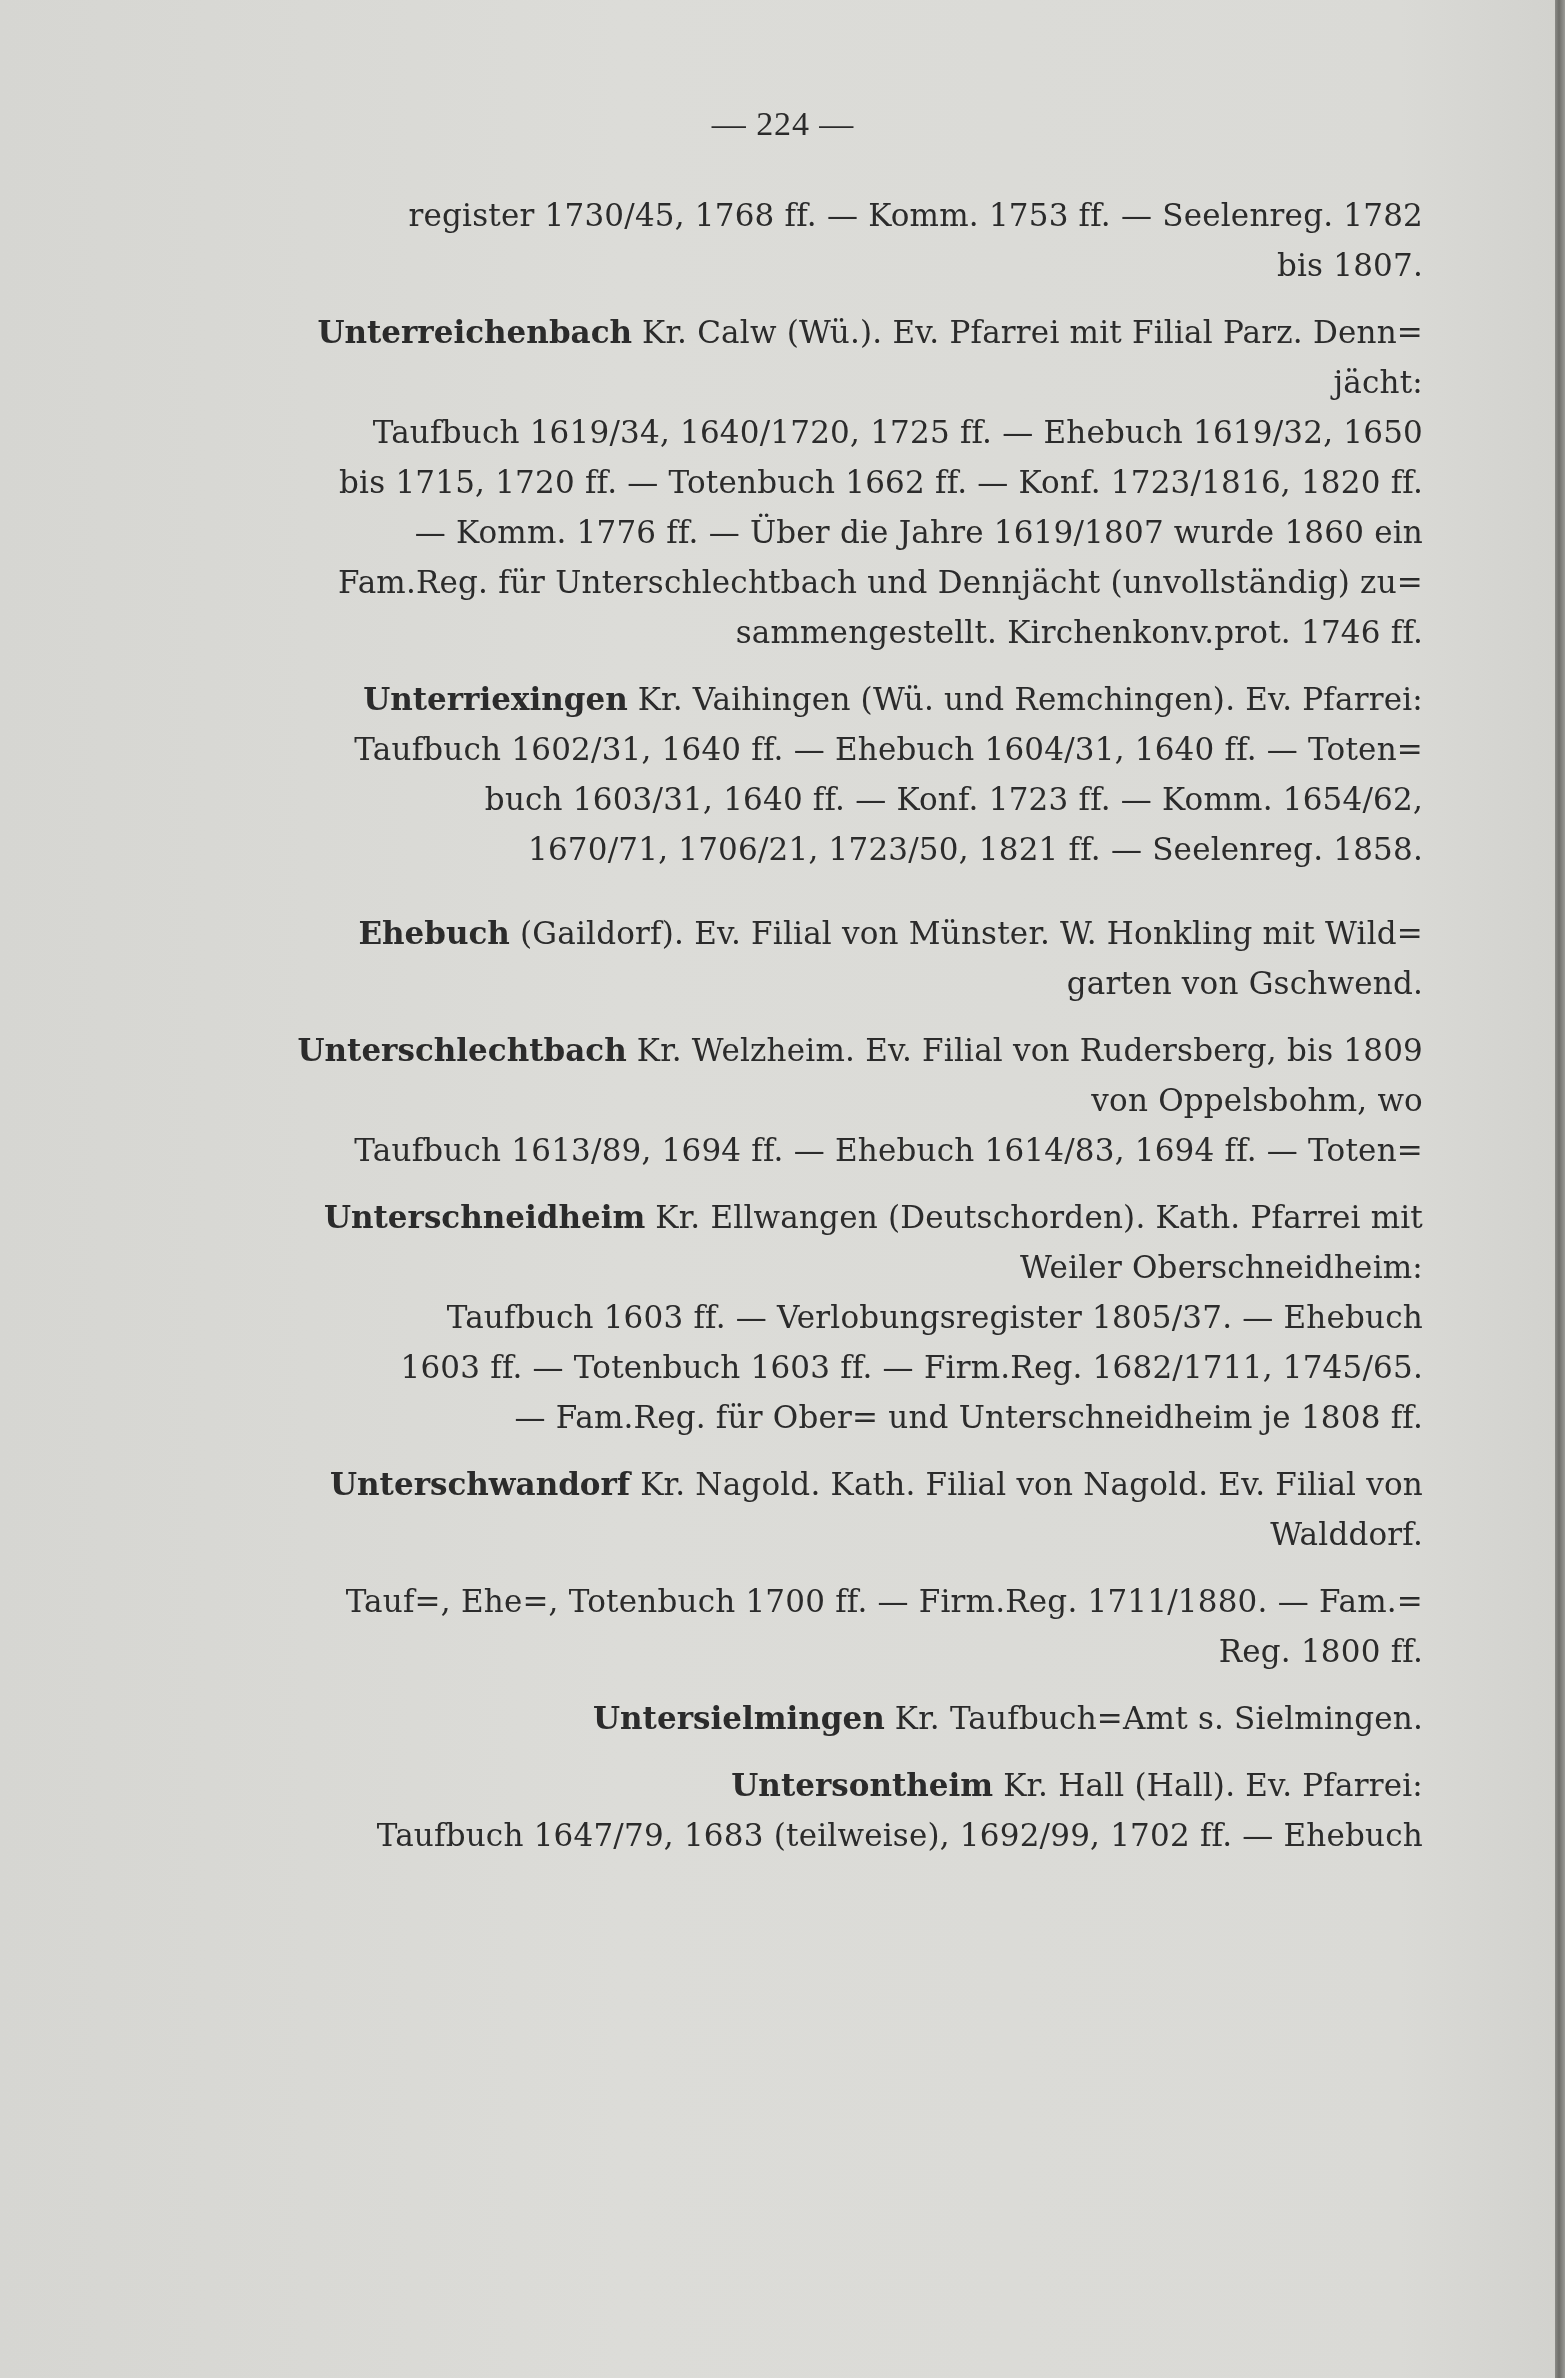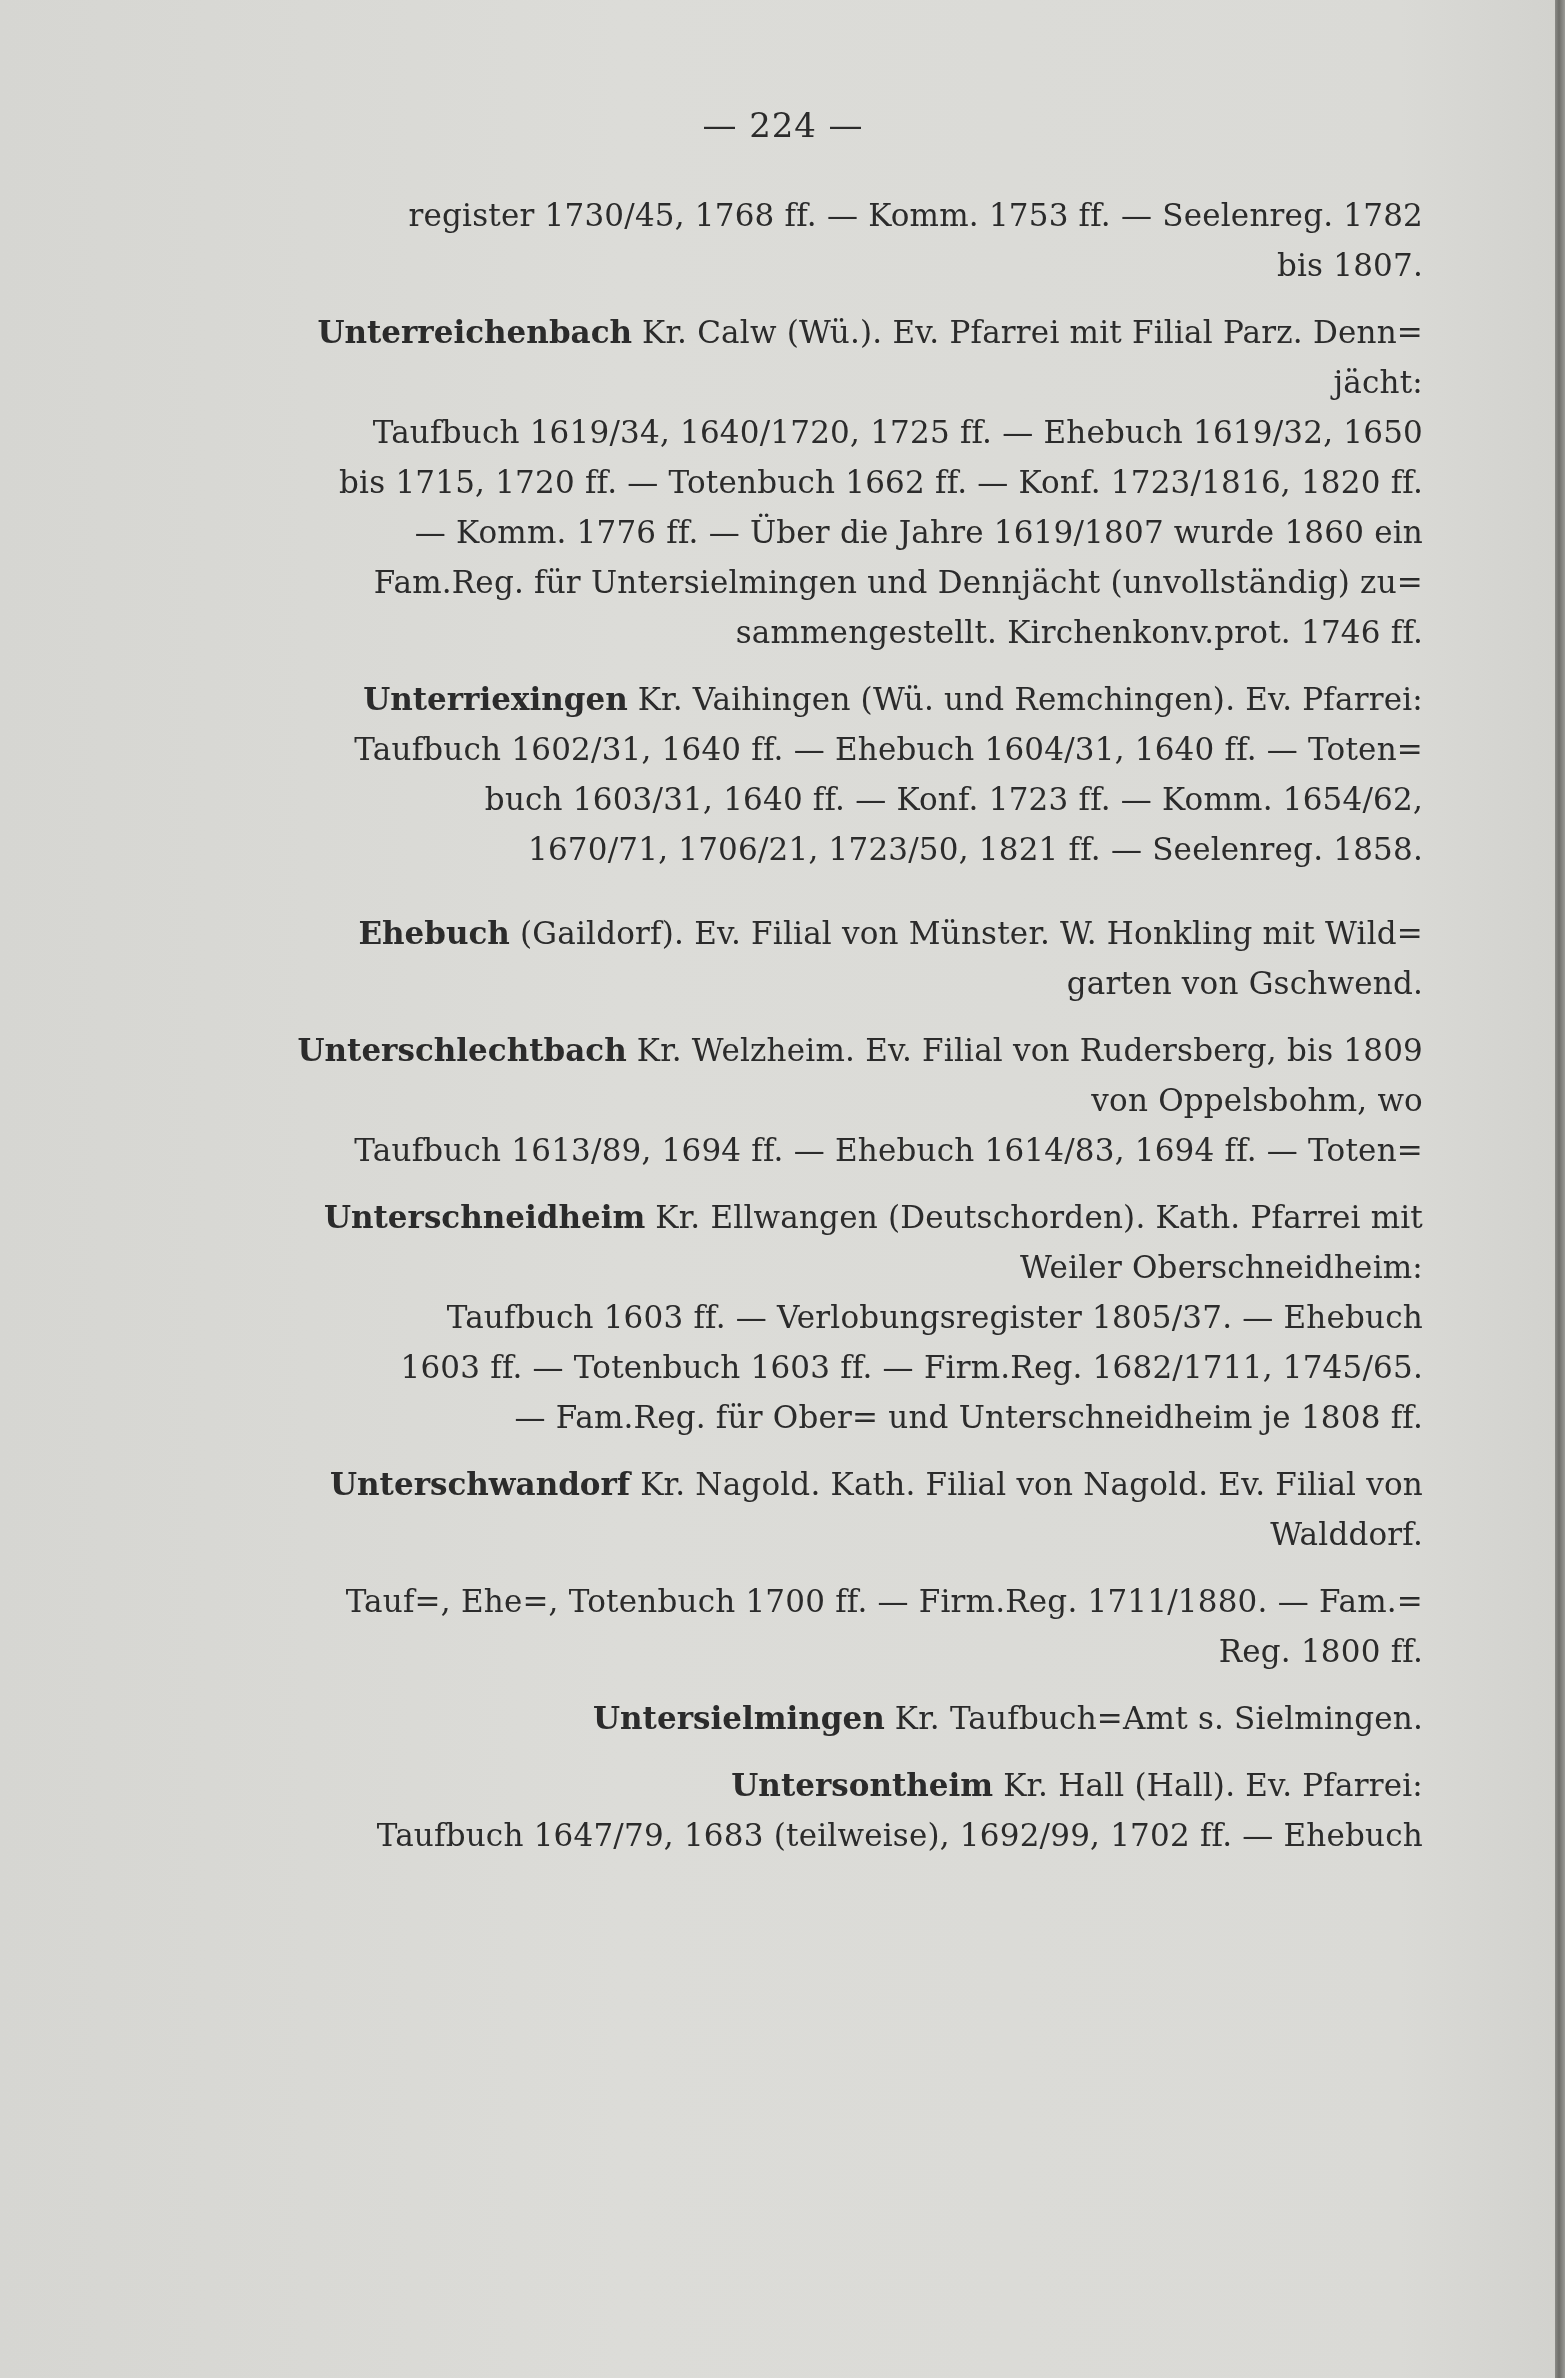--- a/index.html
+++ b/index.html
@@ -32,20 +32,21 @@
       background: linear-gradient(90deg, #8a8a86 0%, #6e6e6a 40%, #9a9a96 100%);
     }
     .page-number {
       position: absolute;
       top: 105px;
       left: 0;
       width: 1566px;
       text-align: center;
       font-size: 34px;
       letter-spacing: 0.9px;
+      font-family: Liberation Serif, serif;
     }
     .text-block {
       position: absolute;
       left: 214px;
       top: 190px;
       width: 1209px;
     }
     .line {
       height: 50px;
       line-height: 50px;
@@ -79,21 +80,21 @@
     <div class="line ind-top">bis 1807.</div>
   </div>
   <div class="gap"></div>
 
   <div class="entry">
     <div class="line"><span class="head">Unterreichenbach</span><span> Kr. Calw (Wü.). Ev. Pfarrei mit Filial Parz. Denn=</span></div>
     <div class="line ind-cont">jächt:</div>
     <div class="line ind-rec">Taufbuch 1619/34, 1640/1720, 1725 ff. — Ehebuch 1619/32, 1650</div>
     <div class="line ind-rec">bis 1715, 1720 ff. — Totenbuch 1662 ff. — Konf. 1723/1816, 1820 ff.</div>
     <div class="line ind-rec">— Komm. 1776 ff. — Über die Jahre 1619/1807 wurde 1860 ein</div>
-    <div class="line ind-rec">Fam.Reg. für Untersielmingen und Dennjächt (unvollständig) zu=</div>
+    <div class="line ind-rec">Fam.Reg. für Unterschlechtbach und Dennjächt (unvollständig) zu=</div>
     <div class="line ind-rec">sammengestellt. Kirchenkonv.prot. 1746 ff.</div>
   </div>
   <div class="gap"></div>
 
   <div class="entry">
     <div class="line"><span class="head">Unterriexingen</span><span> Kr. Vaihingen (Wü. und Remchingen). Ev. Pfarrei:</span></div>
     <div class="line ind-rec">Taufbuch 1602/31, 1640 ff. — Ehebuch 1604/31, 1640 ff. — Toten=</div>
     <div class="line ind-rec">buch 1603/31, 1640 ff. — Konf. 1723 ff. — Komm. 1654/62,</div>
     <div class="line ind-rec">1670/71, 1706/21, 1723/50, 1821 ff. — Seelenreg. 1858.</div>
   </div>

